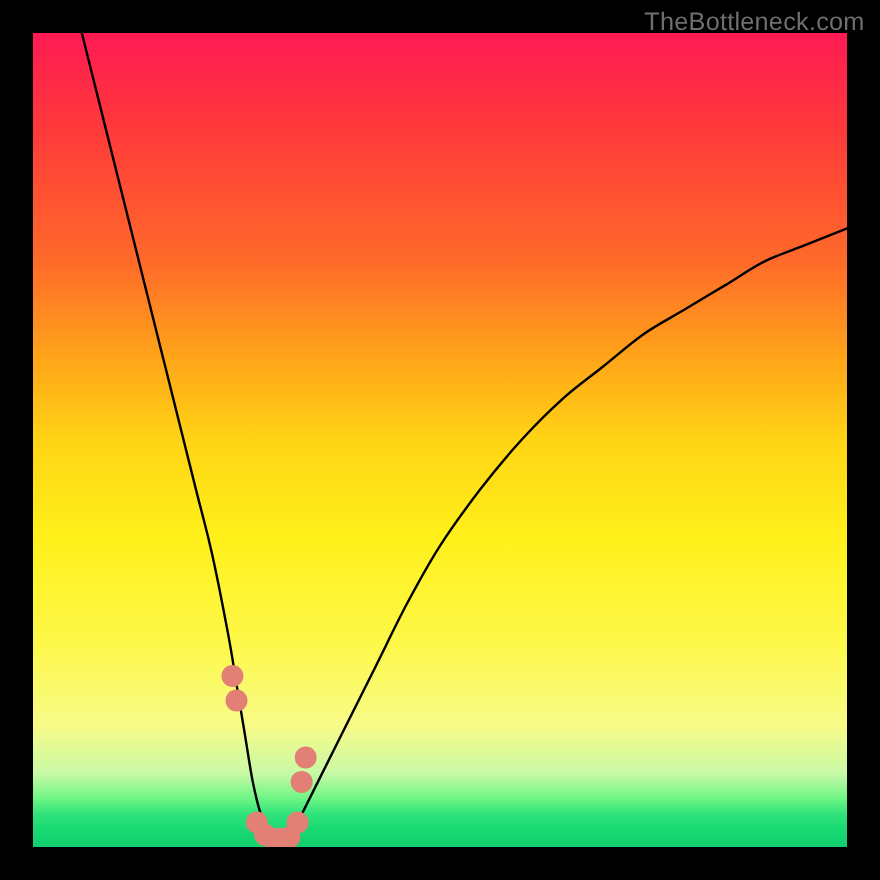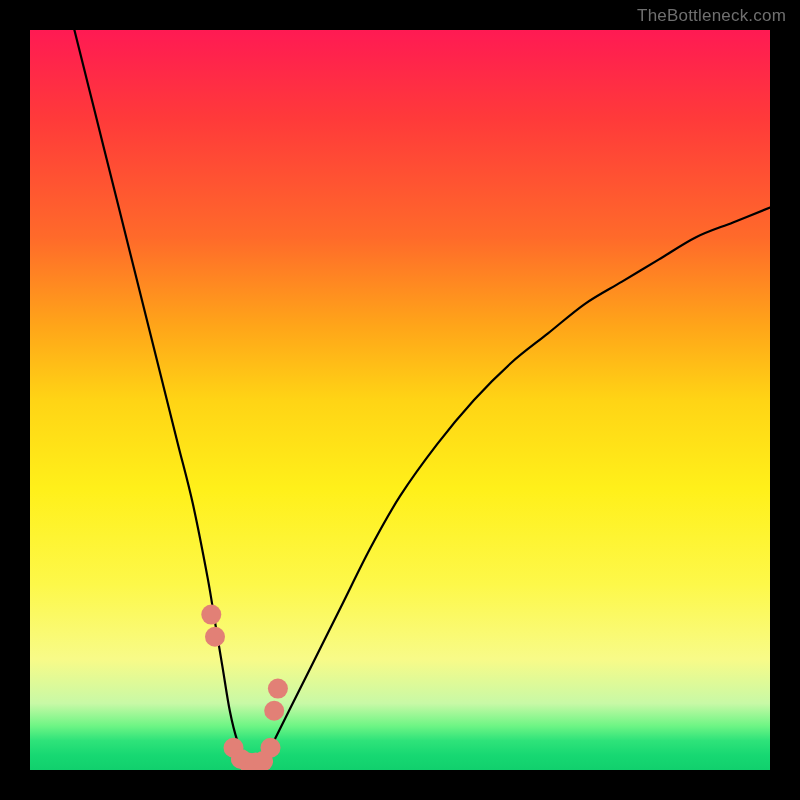--- a/index.html
+++ b/index.html
@@ -37,21 +37,21 @@
       #2fe37a 96%,
       #17d872 98%,
       #11d06d 100%
     );
   }
   .watermark {
     position: absolute;
     top: 6px;
     right: 14px;
     color: #6f6f6f;
-    font-size: 17px;
+    font-size: 23px;
     font-weight: 500;
     letter-spacing: 0.2px;
   }
   svg.curve {
     position: absolute;
     left: 0;
     top: 0;
     width: 740px;
     height: 740px;
   }

